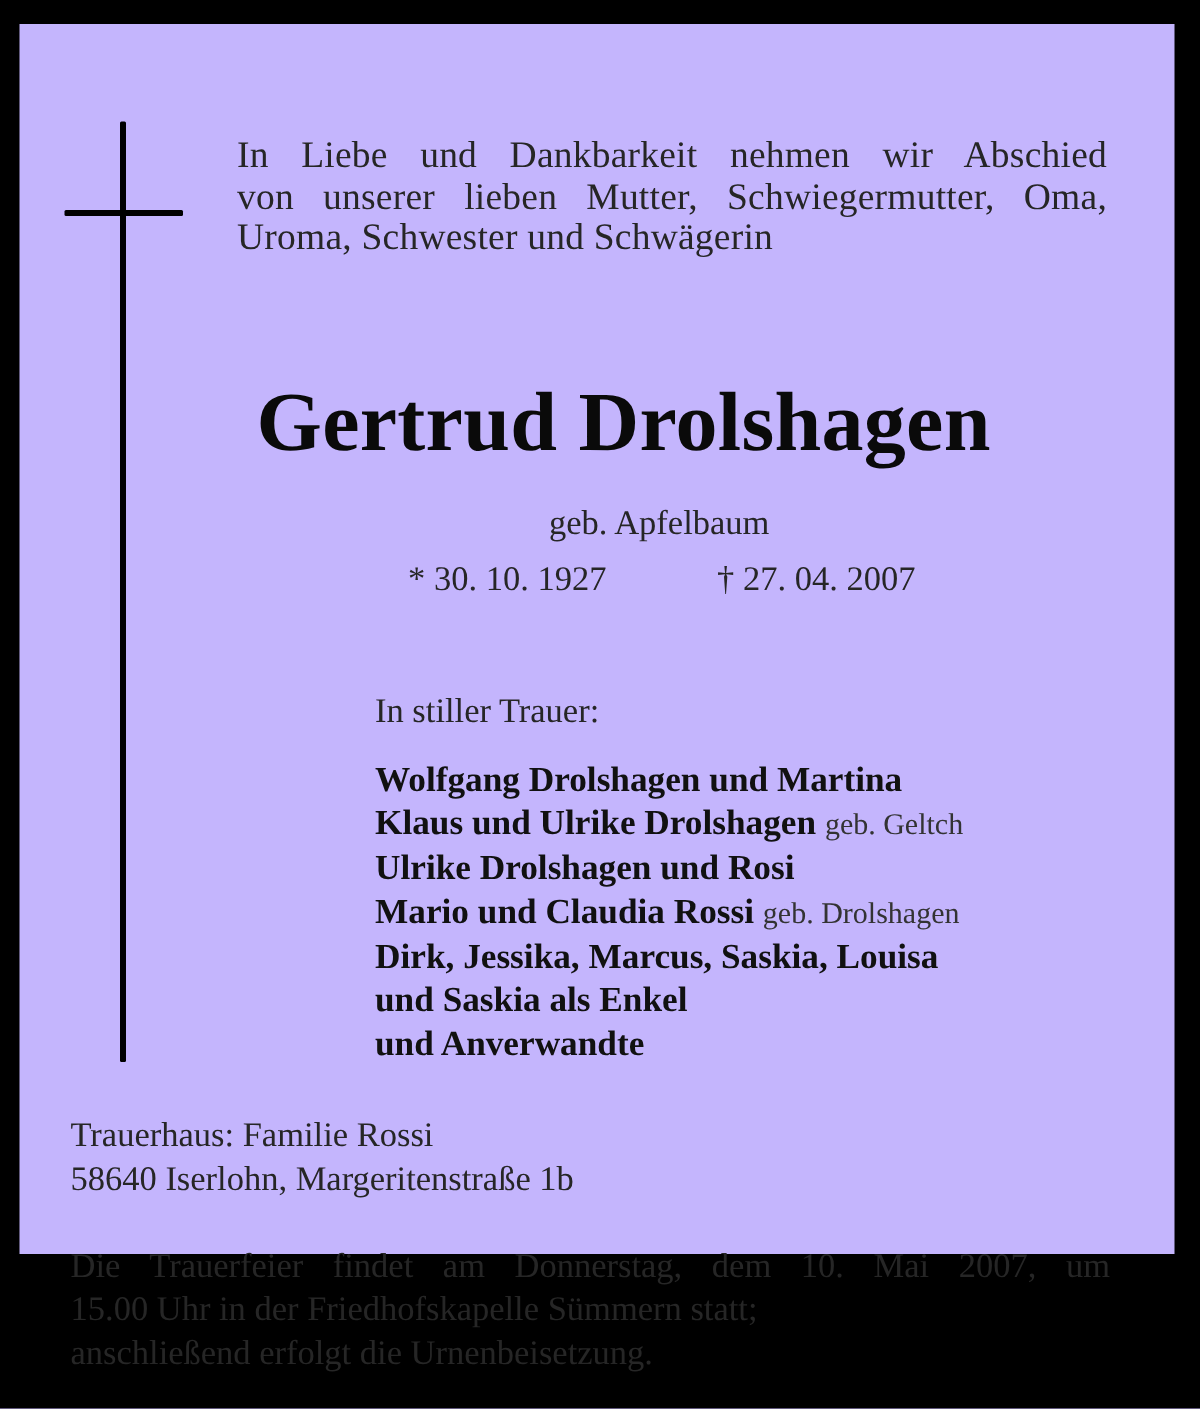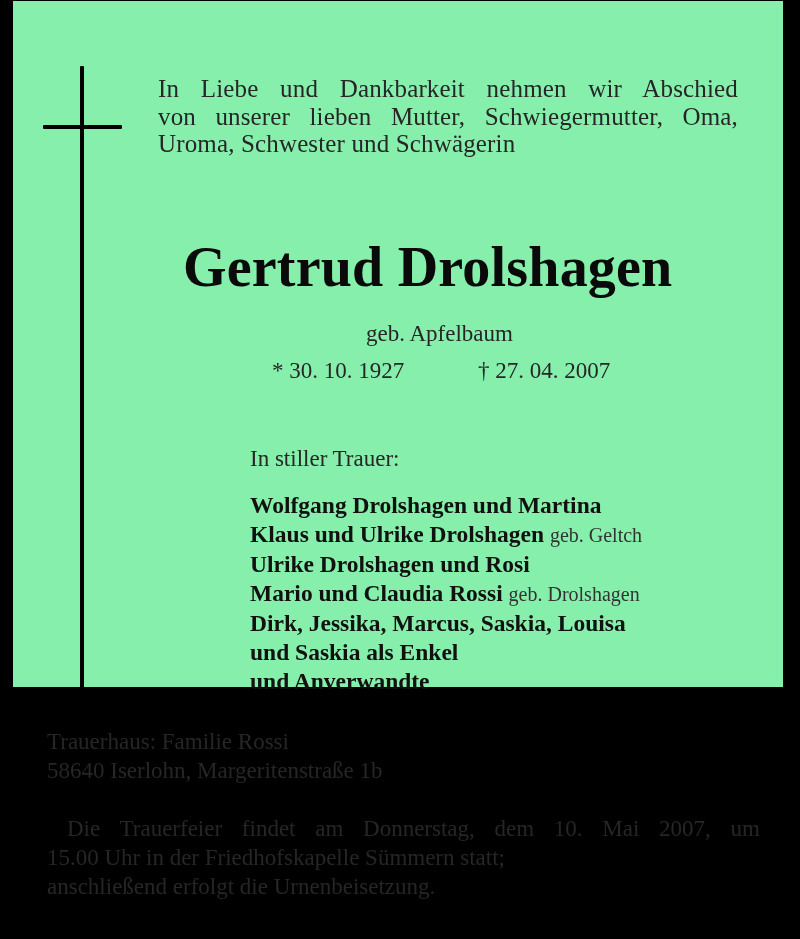--- a/index.html
+++ b/index.html
@@ -1,20 +1,20 @@
 <!DOCTYPE html>
 <html><head>
 <meta charset="utf-8">
 <style>
   html, body { margin: 0; padding: 0; }
   body { width: 800px; height: 939px; background: #000; position: relative; overflow: hidden; }
-  .card { position: absolute; left: 13px; top: 1px; width: 770px; height: 686px; background: #86efac; }
+  .card { position: absolute; left: 13px; top: 16px; width: 770px; height: 820px; background: #c4b5fd; }
   .t { position: absolute; font-family: "Liberation Serif", "DejaVu Serif", serif; color: #262626; white-space: nowrap; line-height: 1; }
   .intro { font-size: 25px; letter-spacing: 0.15px; }
-  .name { font-size: 56px; font-weight: bold; color: #0a0a0a; letter-spacing: 0.2px; margin-left: 12px; }
+  .name { font-size: 56px; font-weight: bold; color: #0a0a0a; letter-spacing: 0.2px; }
   .sub { font-size: 23px; }
   .dates { font-size: 23px; }
   .trauer { font-size: 23px; }
   .fam { font-size: 23.5px; font-weight: bold; color: #111; }
   .fam .geb { font-weight: normal; font-size: 20px; color: #333; }
   .addr { font-size: 23px; }
   .cross-v { position: absolute; left: 67px; top: 65px; width: 4px; height: 627px; background: #000; border-radius: 1px; }
   .cross-h { position: absolute; left: 30px; top: 124px; width: 79px; height: 4px; background: #000; border-radius: 1px; }
   .jline { display: block; text-align: justify; text-align-last: justify; }
 </style>
@@ -52,18 +52,18 @@
     <div class="t fam" style="left:237px; top:640px;"><span>und Saskia als Enkel</span></div>
     <div class="t fam" style="left:237px; top:669px;"><span>und Anverwandte</span></div>
   </div>
 
   <div>
     <span class="t addr" style="left:34px; top:729px;">Trauerhaus: Familie Rossi</span>
     <span class="t addr" style="left:34px; top:758px;">58640 Iserlohn, Margeritenstraße 1b</span>
   </div>
 
   <div>
-    <span class="t addr jline" style="left:34px; top:816px; width:693px;margin-left:20px;">Die Trauerfeier findet am Donnerstag, dem 10. Mai 2007, um</span>
+    <span class="t addr jline" style="left:34px; top:816px; width:693px;">Die Trauerfeier findet am Donnerstag, dem 10. Mai 2007, um</span>
     <span class="t addr" style="left:34px; top:845px;">15.00 Uhr in der Friedhofskapelle Sümmern statt;</span>
     <span class="t addr" style="left:34px; top:874px;">anschließend erfolgt die Urnenbeisetzung.</span>
   </div>
 
 </div>
 
 </body></html>

